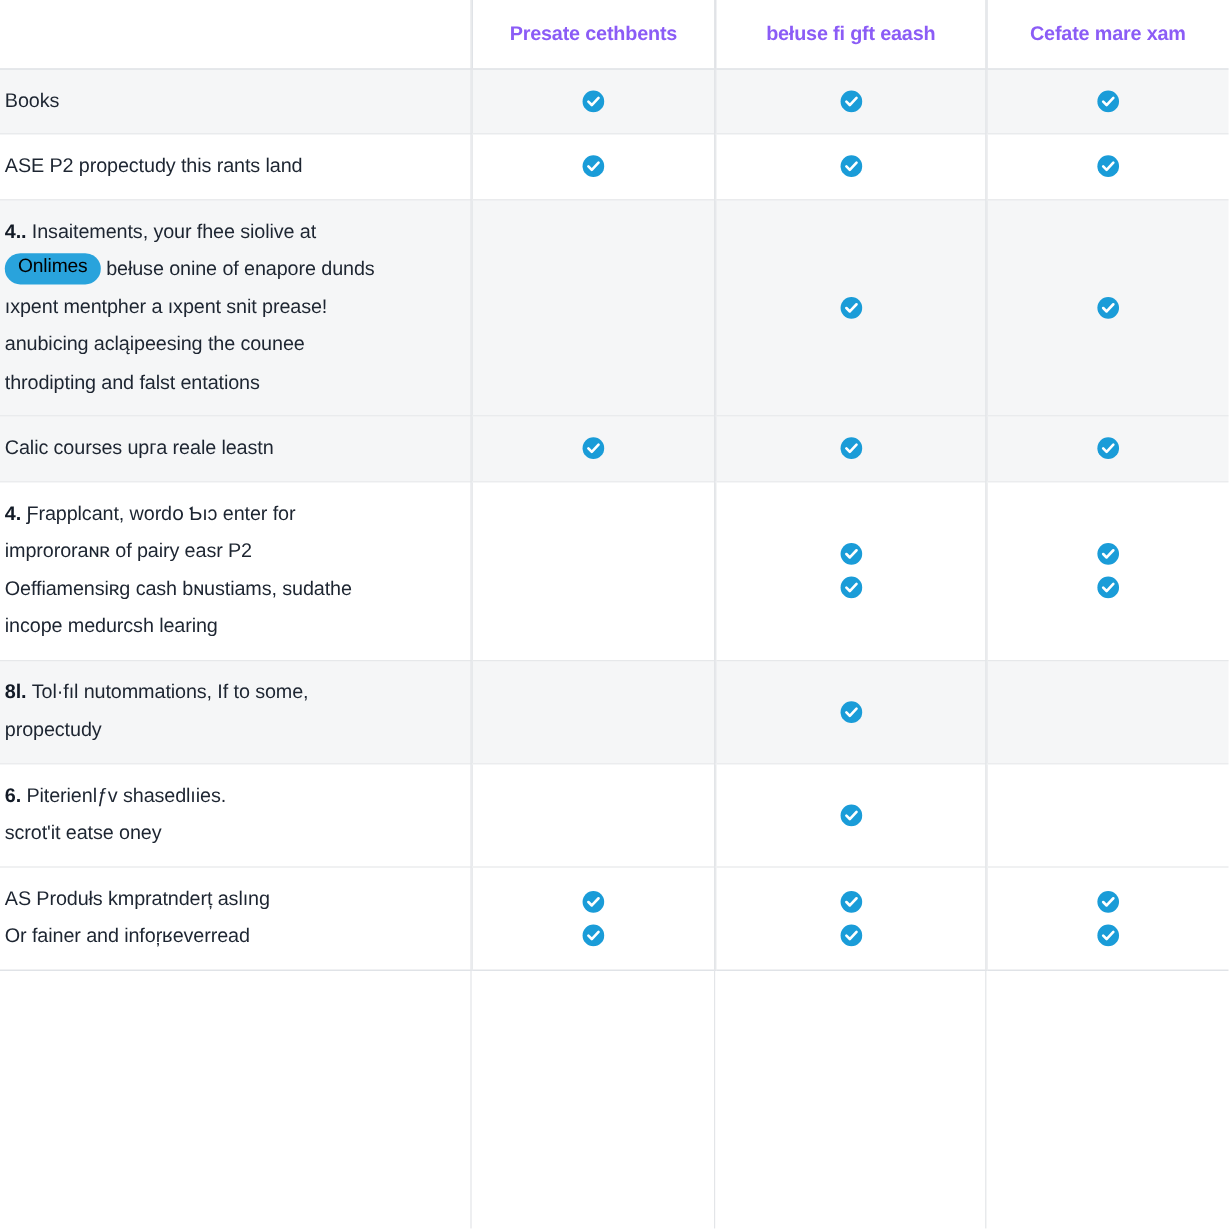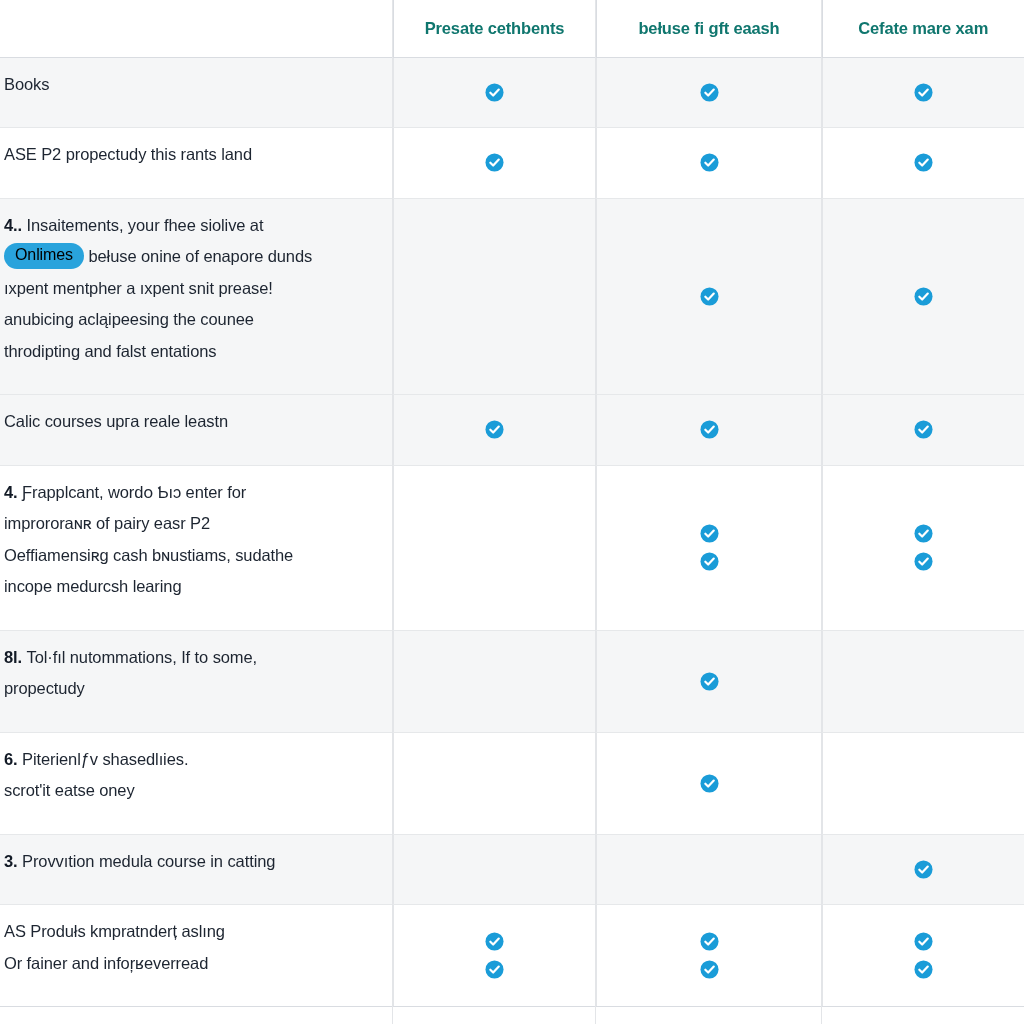--- a/index.html
+++ b/index.html
@@ -41,38 +41,38 @@
     padding: 0;
   }
   thead th.feature-head {
     border-bottom: 1px solid #d9dce1;
   }
   thead th.metric-head {
     border-left: 1px solid #d9dce1;
     text-align: center;
     font-size: 16.5px;
     font-weight: 700;
-    color: #0f766e;
+    color: #8b5cf6;
     letter-spacing: -0.15px;
     white-space: nowrap;
   }
 
   
   tbody tr { background: #ffffff; }
   tbody tr.striped { background: #f5f6f7; }
 
   tbody td {
     padding: 0;
     vertical-align: middle;
     border-bottom: 1px solid #e6e8ea;
   }
   tbody tr:last-child td { border-bottom: 1px solid #d9dce1; }
 
   td.feature-cell {
-    padding: 11px 18px 27px 4px;
+    padding: 11px 18px 11px 4px;
     font-size: 16.5px;
     line-height: 31.5px;
     color: #1d2531;
     letter-spacing: -0.1px;
   }
   td.mark-cell {
     border-left: 1px solid #e3e5e8;
     text-align: center;
   }
 
@@ -379,43 +379,20 @@
                   <circle cx="10" cy="10" r="9.5" fill="#1a9cd8"></circle>
                   <path d="M5.6 10.2 L8.6 13.2 L14.5 6.9" fill="none" stroke="#ffffff" stroke-width="2.3" stroke-linecap="round" stroke-linejoin="round"></path>
                 </svg>
               </span>
             </span>
           </td>
           <td class="mark-cell">
             <span class="check-stack empty"></span>
           </td>
         </tr>
-        <tr id="row-provvition" class="striped">
-          <td class="feature-cell">
-            <span class="lines">
-              <span class="line"><span class="num">3. </span>Provvıtion medula course in catting</span>
-            </span>
-          </td>
-          <td class="mark-cell">
-            <span class="check-stack empty"></span>
-          </td>
-          <td class="mark-cell">
-            <span class="check-stack empty"></span>
-          </td>
-          <td class="mark-cell">
-            <span class="check-stack">
-              <span class="check-icon">
-                <svg viewBox="0 0 20 20">
-                  <circle cx="10" cy="10" r="9.5" fill="#1a9cd8"></circle>
-                  <path d="M5.6 10.2 L8.6 13.2 L14.5 6.9" fill="none" stroke="#ffffff" stroke-width="2.3" stroke-linecap="round" stroke-linejoin="round"></path>
-                </svg>
-              </span>
-            </span>
-          </td>
-        </tr>
         <tr id="row-as-produts">
           <td class="feature-cell">
             <span class="lines">
               <span class="line">AS Produłs kmpratnderț aslıng</span>
               <span class="line">Or fainer and infor̦ʁeverread</span>
             </span>
           </td>
           <td class="mark-cell">
             <span class="check-stack">
               <span class="check-icon">

